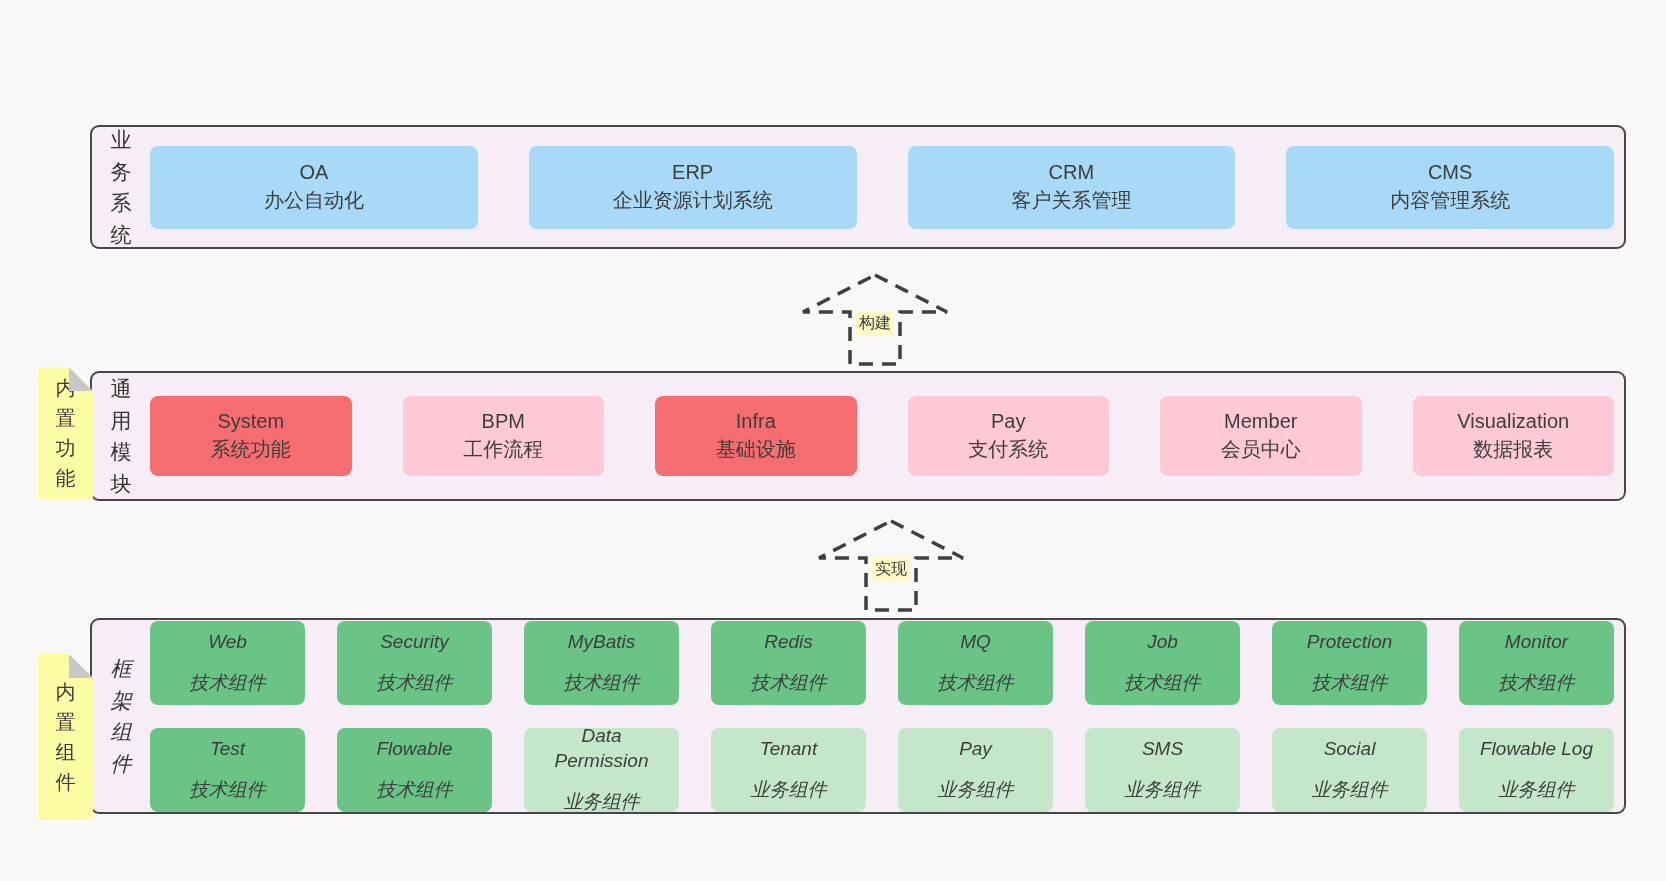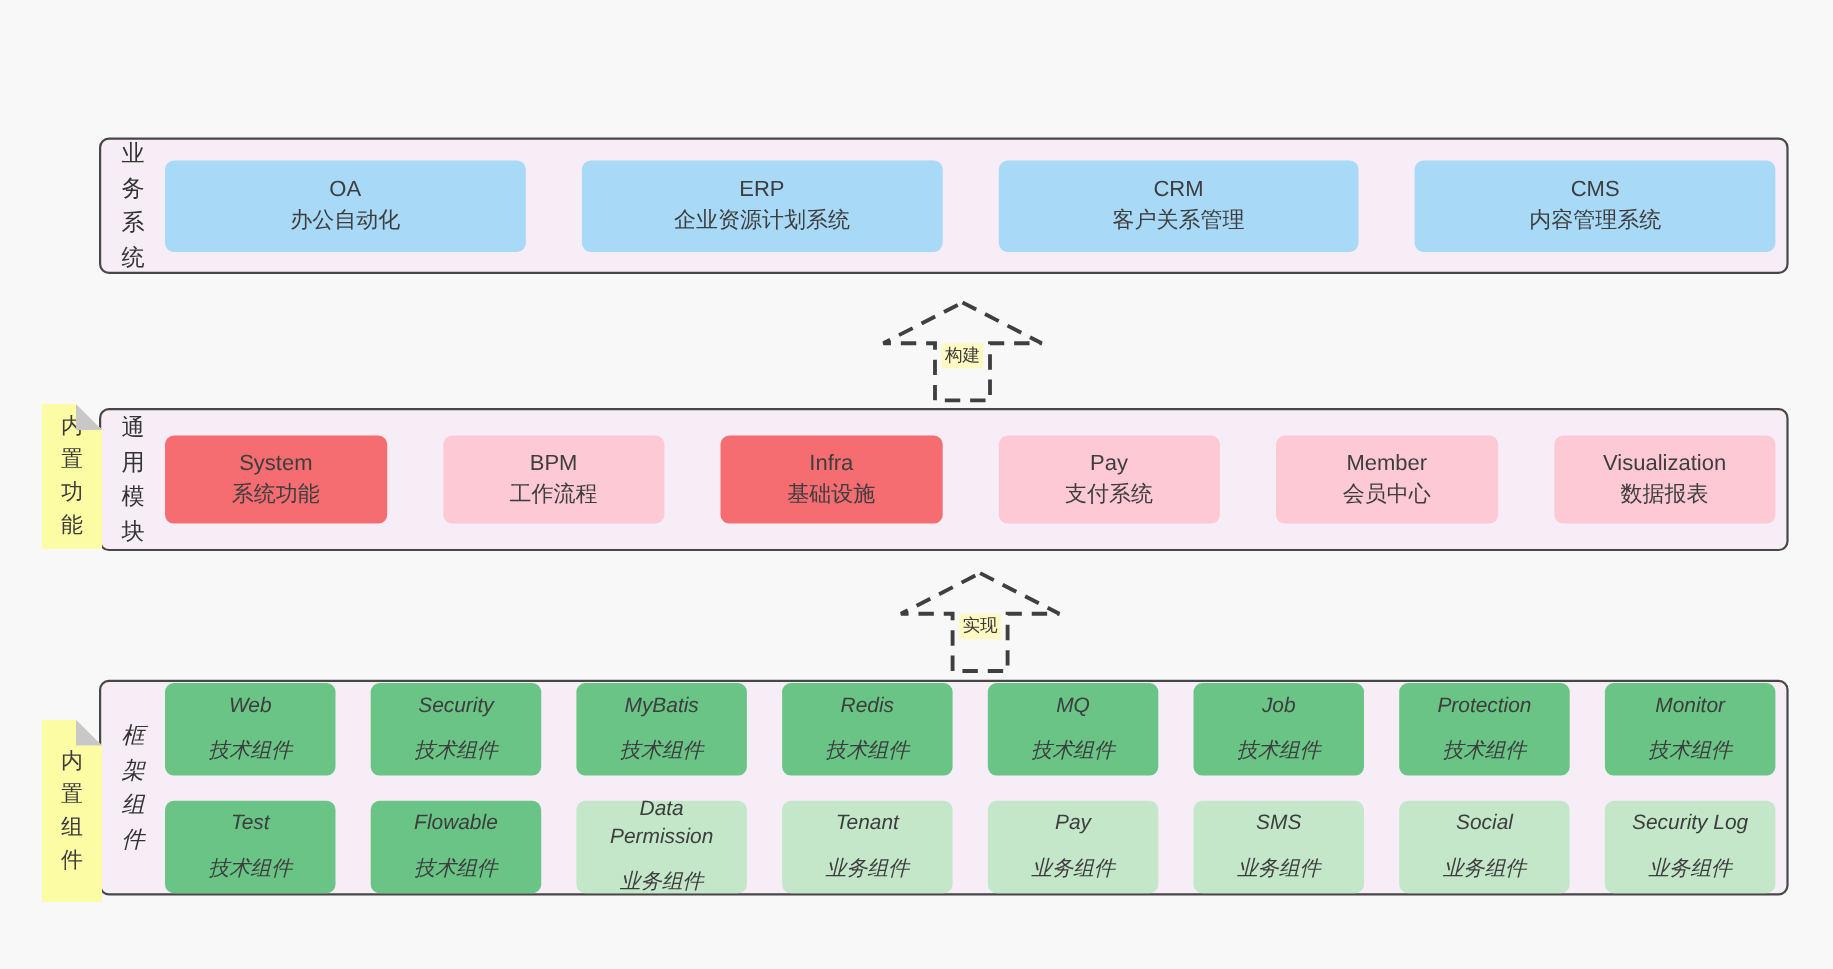--- a/index.html
+++ b/index.html
@@ -232,20 +232,20 @@
         </div>
         <div class="box lgreen">
           <div>SMS</div>
           <div>业务组件</div>
         </div>
         <div class="box lgreen">
           <div>Social</div>
           <div>业务组件</div>
         </div>
         <div class="box lgreen">
-          <div>Security Log</div>
+          <div>Flowable Log</div>
           <div>业务组件</div>
         </div>
       </div>
     </div>
   </div>
 
 </div>
 
 </body></html>

